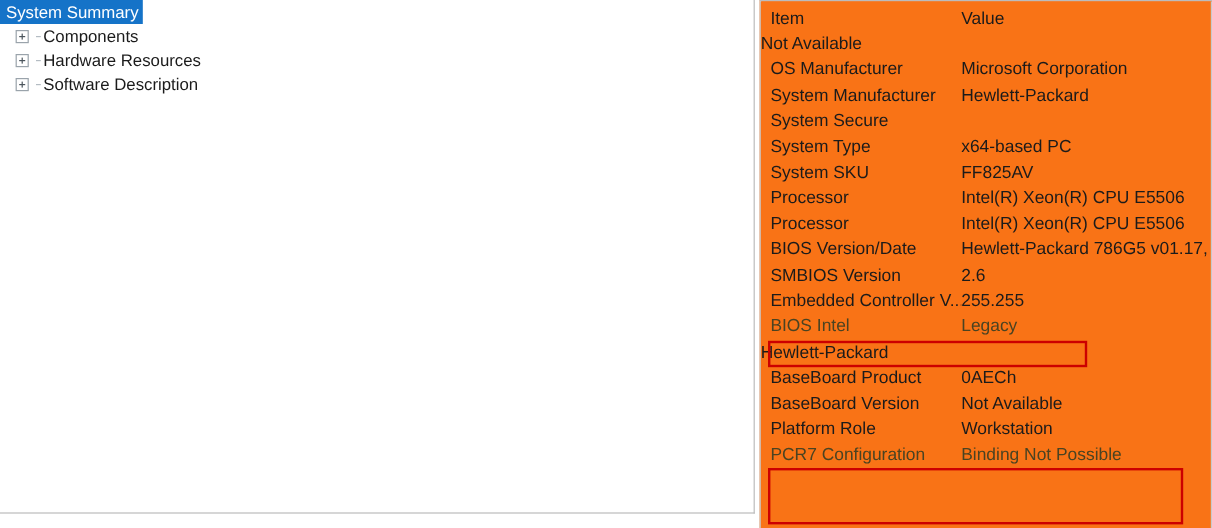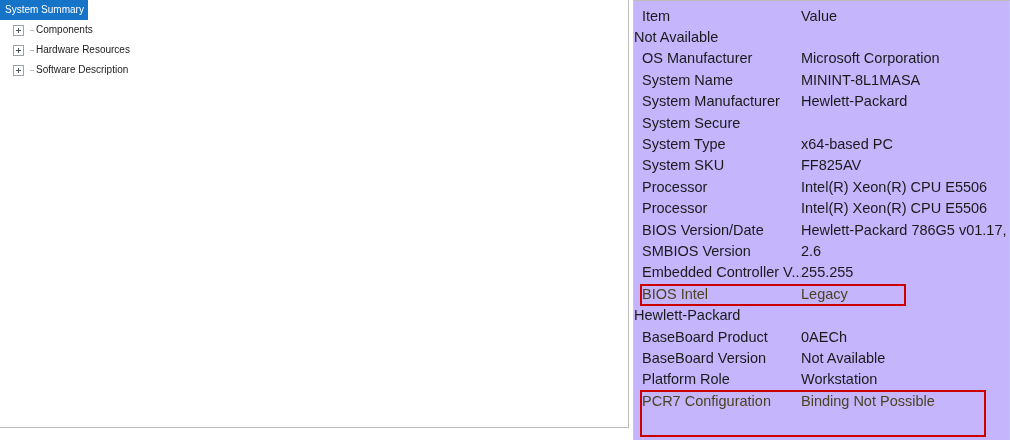--- a/index.html
+++ b/index.html
@@ -34,21 +34,21 @@
     border-right: 1px solid #bcbcbc;
     border-bottom: 1px solid #bcbcbc;
     box-sizing: border-box;
     overflow: hidden;
   }
   .tree-node {
     display: flex;
     align-items: center;
     height: 20px;
     padding-left: 4px;
-    font-size: 10px;
+    font-size: 14px;
     white-space: nowrap;
   }
   .tree-node.root-selected {
     padding-left: 0;
   }
   .tree-label {
     display: inline-block;
     line-height: 18px;
     padding: 0 2px;
   }
@@ -91,21 +91,21 @@
     background: #b4bcc3;
   }
 
   
   .list-pane {
     position: absolute;
     left: 633px;
     top: 0;
     width: 377px;
     height: 440px;
-    background: #c4b5fd;
+    background: #f97316;
     border-top: 1px solid #bcbcbc;
     border-left: 1px solid #c9c9c9;
     box-sizing: border-box;
     overflow: hidden;
   }
   .list-pane::after {
     
     content: "";
     position: absolute;
     top: 0; right: 0; bottom: 0;
@@ -210,24 +210,20 @@
       </div>
 
       <div class="row">
         <div class="cell-value">Not Available</div>
       </div>
       <div class="row">
         <div class="cell-item">OS Manufacturer</div>
         <div class="cell-value">Microsoft Corporation</div>
       </div>
       <div class="row">
-        <div class="cell-item">System Name</div>
-        <div class="cell-value">MININT-8L1MASA</div>
-      </div>
-      <div class="row">
         <div class="cell-item">System Manufacturer</div>
         <div class="cell-value">Hewlett-Packard</div>
       </div>
       <div class="row">
         <div class="cell-item">System Secure</div>
       </div>
       <div class="row">
         <div class="cell-item">System Type</div>
         <div class="cell-value">x64-based PC</div>
       </div>

